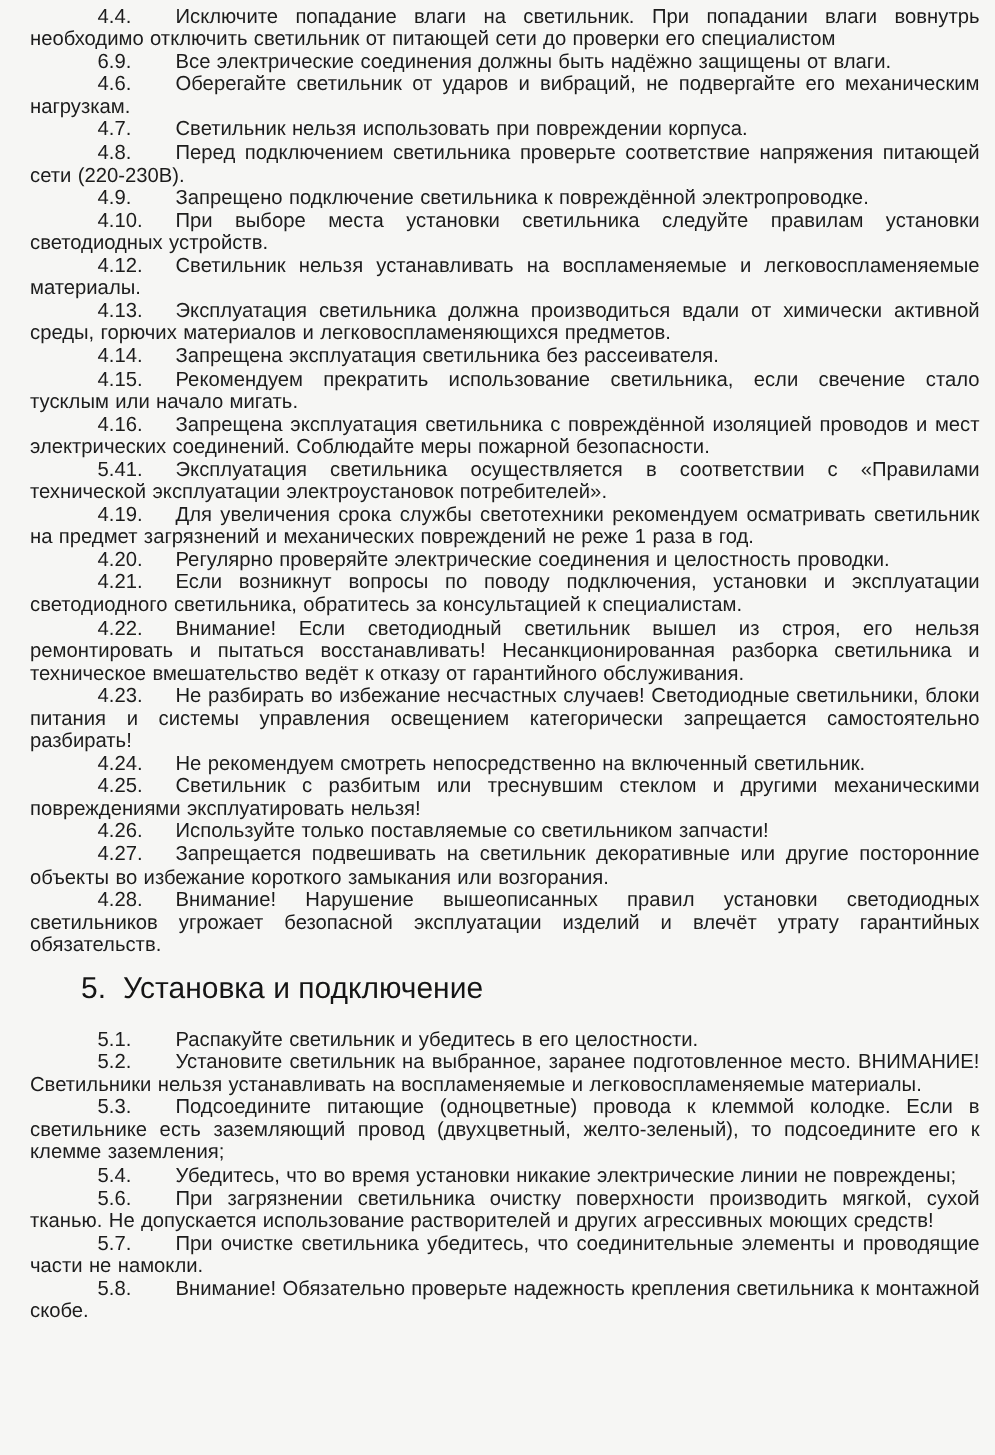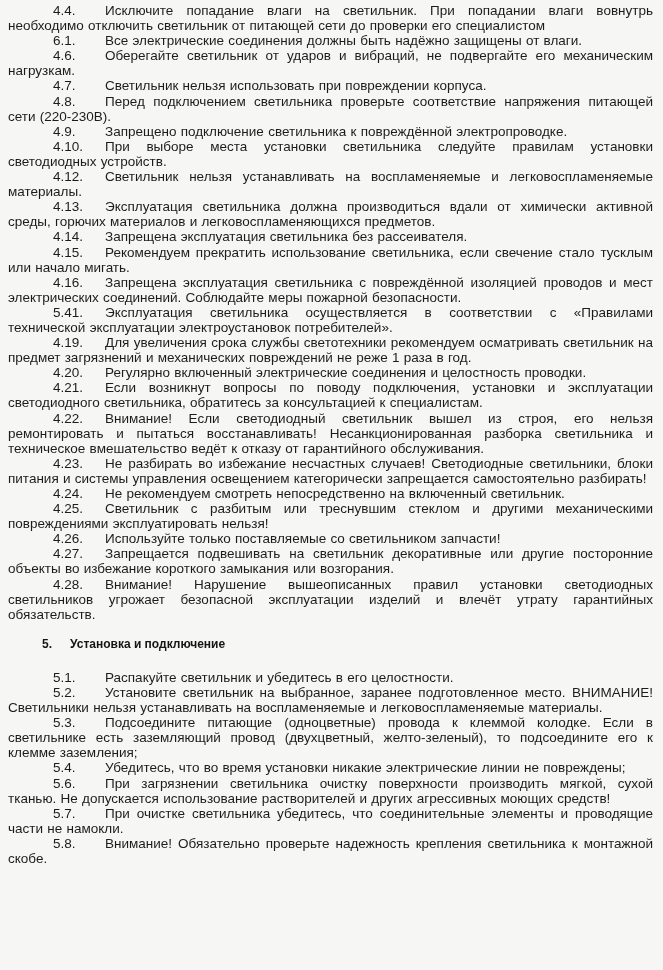--- a/index.html
+++ b/index.html
@@ -8,57 +8,57 @@
   }
   body {
     width: 663px;
     height: 970px;
     background: #f6f6f4;
     font-family: "Liberation Sans", sans-serif;
     color: #1c1c1c;
     overflow: hidden;
   }
   .doc {
-    padding: 3px 10px 0 8px;
+    padding: 3px 10px 0 20px;
   }
   .item {
     margin: 0;
     text-align: justify;
     text-indent: 45px;
     font-size: 13.5px;
     line-height: 15.1px;
     word-spacing: 0.5px;
   }
   .num {
     display: inline-block;
     width: 52px;
     text-indent: 0;
   }
   .sec-heading {
     margin: 13px 0 17px 0;
     padding-left: 34px;
-    font-size: 12px;
-    font-weight: bold;
+    font-size: 20px;
+    font-weight: normal;
     color: #151515;
     line-height: 18px;
   }
   .h-num {
     display: inline-block;
     width: 28px;
   }
 </style>
 </head>
 <body>
 
 <div class="doc">
 
   <div class="items">
   <p class="item"><span class="num">4.4.</span><span class="txt">Исключите попадание влаги на светильник. При попадании влаги вовнутрь необходимо отключить светильник от питающей сети до проверки его специалистом</span></p>
 
-  <p class="item"><span class="num">6.1.</span><span class="txt">Все электрические соединения должны быть надёжно защищены от влаги.</span></p>
+  <p class="item"><span class="num">6.9.</span><span class="txt">Все электрические соединения должны быть надёжно защищены от влаги.</span></p>
 
   <p class="item"><span class="num">4.6.</span><span class="txt">Оберегайте светильник от ударов и вибраций, не подвергайте его механическим нагрузкам.</span></p>
 
   <p class="item"><span class="num">4.7.</span><span class="txt">Светильник нельзя использовать при повреждении корпуса.</span></p>
 
   <p class="item"><span class="num">4.8.</span><span class="txt">Перед подключением светильника проверьте соответствие напряжения питающей сети (220-230В).</span></p>
 
   <p class="item"><span class="num">4.9.</span><span class="txt">Запрещено подключение светильника к повреждённой электропроводке.</span></p>
 
   <p class="item"><span class="num">4.10.</span><span class="txt">При выборе места установки светильника следуйте правилам установки светодиодных устройств.</span></p>
@@ -72,21 +72,21 @@
 
   <p class="item"><span class="num">4.15.</span><span class="txt">Рекомендуем прекратить использование светильника, если свечение стало тусклым или начало мигать.</span></p>
 
   <p class="item"><span class="num">4.16.</span><span class="txt">Запрещена эксплуатация светильника с повреждённой изоляцией проводов и мест электрических соединений. Соблюдайте меры пожарной безопасности.</span></p>
 
 
   <p class="item"><span class="num">5.41.</span><span class="txt">Эксплуатация светильника осуществляется в соответствии с «Правилами технической эксплуатации электроустановок потребителей».</span></p>
 
   <p class="item"><span class="num">4.19.</span><span class="txt">Для увеличения срока службы светотехники рекомендуем осматривать светильник на предмет загрязнений и механических повреждений не реже 1 раза в год.</span></p>
 
-  <p class="item"><span class="num">4.20.</span><span class="txt">Регулярно включенный электрические соединения и целостность проводки.</span></p>
+  <p class="item"><span class="num">4.20.</span><span class="txt">Регулярно проверяйте электрические соединения и целостность проводки.</span></p>
 
   <p class="item"><span class="num">4.21.</span><span class="txt">Если возникнут вопросы по поводу подключения, установки и эксплуатации светодиодного светильника, обратитесь за консультацией к специалистам.</span></p>
 
   <p class="item"><span class="num">4.22.</span><span class="txt">Внимание! Если светодиодный светильник вышел из строя, его нельзя ремонтировать и пытаться восстанавливать! Несанкционированная разборка светильника и техническое вмешательство ведёт к отказу от гарантийного обслуживания.</span></p>
 
   <p class="item"><span class="num">4.23.</span><span class="txt">Не разбирать во избежание несчастных случаев! Светодиодные светильники, блоки питания и системы управления освещением категорически запрещается самостоятельно разбирать!</span></p>
 
   <p class="item"><span class="num">4.24.</span><span class="txt">Не рекомендуем смотреть непосредственно на включенный светильник.</span></p>
 
   <p class="item"><span class="num">4.25.</span><span class="txt">Светильник с разбитым или треснувшим стеклом и другими механическими повреждениями эксплуатировать нельзя!</span></p>

